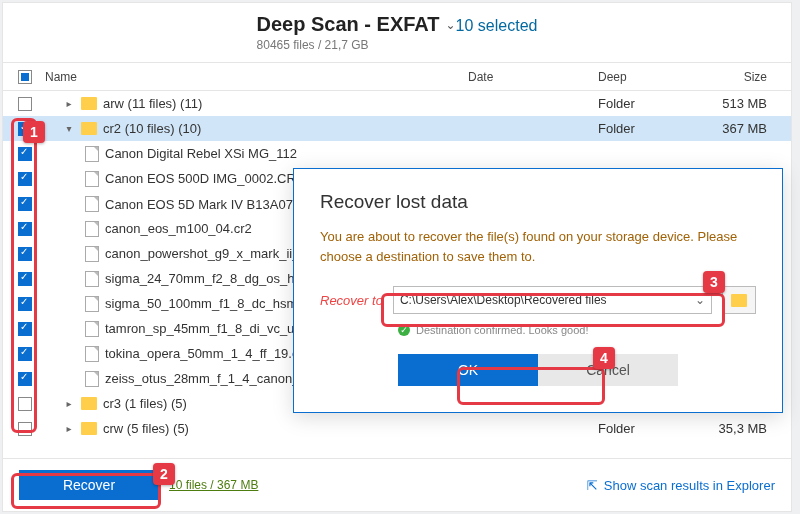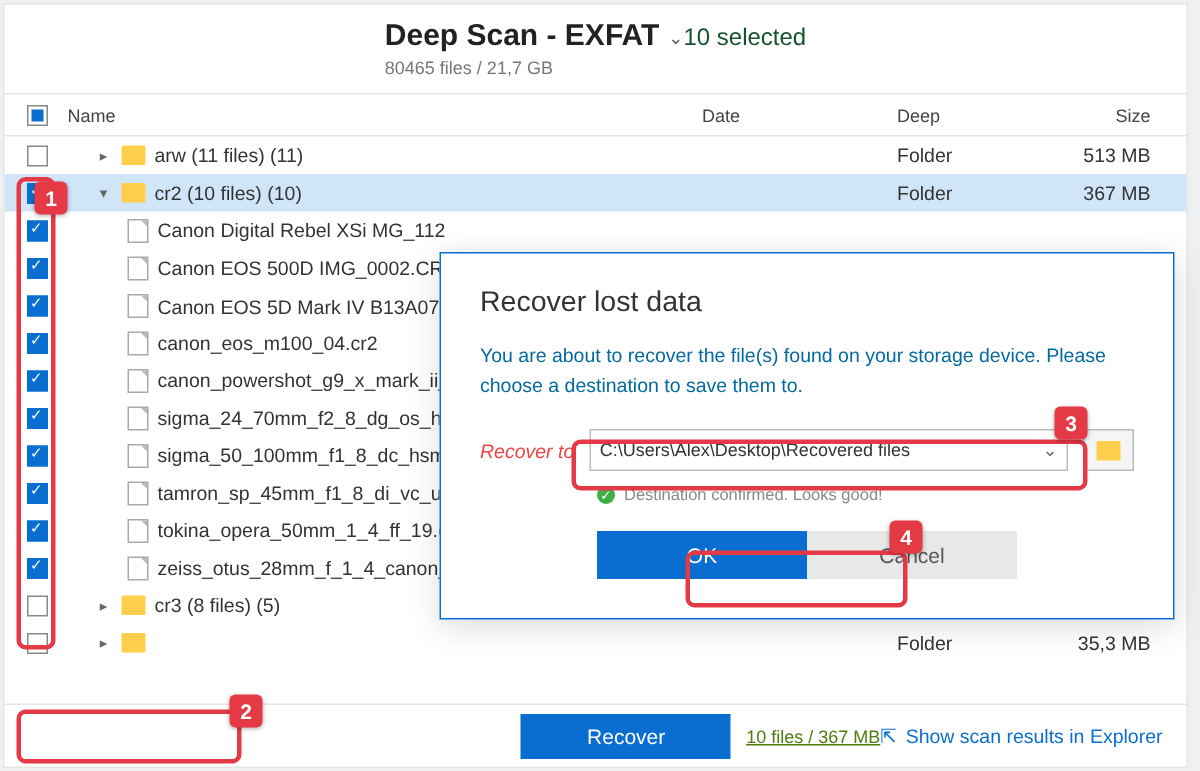--- a/index.html
+++ b/index.html
@@ -4,48 +4,48 @@
 <style>
 * { box-sizing: border-box; font-family: -apple-system, "Segoe UI", Arial, sans-serif; }
 body { margin: 0; width: 800px; height: 514px; background: #eef0f2; overflow: hidden; font-size: 13px; }
 .app { background: #fff; width: 790px; height: 510px; margin: 2px; border: 1px solid #e5e5e5; position: relative; }
 .header { padding: 10px 16px; border-bottom: 1px solid #e5e5e5; display: flex; justify-content: center; align-items: flex-start; }
 .title-block { display: flex; flex-direction: column; }
 .title-row { display: flex; align-items: center; gap: 6px; }
 .title { font-size: 20px; font-weight: 600; color: #222; }
 .chev { font-size: 12px; color: #555; }
 .subtitle { font-size: 12px; color: #777; margin-top: 2px; }
-.selected-count { color: #14532d; font-size: 16px; margin-top: 4px; }
+.selected-count { color: #0369a1; font-size: 16px; margin-top: 4px; }
 .table-header { display: flex; align-items: center; padding: 0 8px; height: 28px; border-bottom: 1px solid #e5e5e5; font-size: 12px; color: #444; }
 .col-check { width: 28px; display: flex; align-items: center; justify-content: center; }
 .col-name { flex: 1; padding-left: 6px; }
 .col-date { width: 130px; }
 .col-type { width: 105px; }
 .col-size { width: 80px; text-align: right; padding-right: 16px; }
 .rows { position: relative; }
 .row { display: flex; align-items: center; height: 25px; padding: 0 8px; font-size: 13px; color: #333; }
 .row.sel { background: #d0e5f7; }
 .cb-outer { position: relative; width: 14px; height: 14px; border: 1px solid #888; background: #fff; }
 .cb-outer.checked { background: #0a6ed1; border-color: #0a6ed1; }
 .cb-outer.checked::after { content: "✓"; color: #fff; font-size: 10px; position: absolute; top: -2px; left: 1px; }
 .cb-outer.indet::after { content: ""; position: absolute; inset: 2px; background: #0a6ed1; }
 .expander { width: 12px; text-align: center; font-size: 10px; color: #666; margin-left: 18px; }
 .folder-icon { width: 16px; height: 13px; background: #ffcf4b; border-radius: 1px; margin: 0 6px; display: inline-block; }
 .file-icon { width: 14px; height: 16px; background: #fff; border: 1px solid #aaa; margin: 0 6px 0 40px; display: inline-block; position: relative; }
 .file-icon::before { content: ""; position: absolute; top: 0; right: 0; border-style: solid; border-width: 0 4px 4px 0; border-color: transparent #bbb transparent transparent; }
 .row-name { flex: 1; white-space: nowrap; overflow: hidden; text-overflow: ellipsis; }
-.footer { position: absolute; bottom: 0; left: 0; right: 0; height: 42px; border-top: 1px solid #e5e5e5; display: flex; align-items: center; justify-content: flex-end; padding: 0 16px; }
+.footer { position: absolute; bottom: 0; left: 0; right: 0; height: 53px; border-top: 1px solid #e5e5e5; display: flex; align-items: center; justify-content: space-between; padding: 0 16px; }
 .recover-btn { background: #0a6ed1; color: #fff; border: none; width: 140px; height: 30px; font-size: 14px; cursor: pointer; }
 .footer-info { color: #4d7c0f; font-size: 12px; margin-left: 10px; text-decoration: underline; }
 .footer-left { display: flex; align-items: center; }
 .show-explorer { color: #0a6ed1; font-size: 13px; cursor: pointer; display: flex; align-items: center; gap: 6px; }
 
 .dialog { position: absolute; top: 165px; left: 290px; width: 490px; height: 245px; background: #fff; border: 1px solid #0a6ed1; box-shadow: 0 4px 20px rgba(0,0,0,0.15); padding: 22px 26px; }
 .dlg-title { font-size: 19px; color: #333; margin-bottom: 14px; }
-.dlg-text { font-size: 13px; color: #0369a1; line-height: 1.5; margin-bottom: 20px; }
+.dlg-text { font-size: 13px; color: #a16207; line-height: 1.5; margin-bottom: 20px; }
 .dlg-row { display: flex; align-items: center; gap: 10px; }
 .dlg-label { font-size: 13px; color: #ef4444; font-style: italic; }
 .path-input { flex: 1; height: 28px; border: 1px solid #bbb; padding: 0 6px; font-size: 12px; color: #333; display: flex; align-items: center; justify-content: space-between; gap: 36px; }
 .browse-btn { width: 34px; height: 28px; border: 1px solid #bbb; background: #f5f5f5; display: flex; align-items: center; justify-content: center; cursor: pointer; }
 .confirm-row { margin-top: 10px; display: flex; align-items: center; gap: 6px; font-size: 11px; color: #888; margin-left: 78px; }
 .green-check { width: 12px; height: 12px; border-radius: 50%; background: #3cb043; color: #fff; font-size: 9px; display: flex; align-items: center; justify-content: center; }
 .dlg-buttons { display: flex; gap: 0; margin-top: 18px; justify-content: center; }
 .ok-btn { background: #0a6ed1; color: #fff; border: none; width: 140px; height: 32px; cursor: pointer; font-size: 14px; }
 .cancel-btn { background: #e8e8e8; color: #555; border: none; width: 140px; height: 32px; cursor: pointer; font-size: 14px; }
 
@@ -224,33 +224,34 @@
         <div class="col-type"></div>
         <div class="col-size"></div>
       </div>
       <div class="row">
         <div class="col-check">
           <div class="cb-outer"></div>
         </div>
         <div class="col-name" style="display: flex; align-items: center;">
           <span class="expander">▸</span>
           <span class="folder-icon"></span>
-          <span class="row-name">cr3 (8 files) (5)</span>
+          <span class="row-name">cr3 (1 files) (5)</span>
         </div>
         <div class="col-date"></div>
         <div class="col-type">Folder</div>
         <div class="col-size">144 MB</div>
       </div>
       <div class="row">
         <div class="col-check">
           <div class="cb-outer"></div>
         </div>
         <div class="col-name" style="display: flex; align-items: center;">
           <span class="expander">▸</span>
           <span class="folder-icon"></span>
+          <span class="row-name">crw (5 files) (5)</span>
         </div>
         <div class="col-date"></div>
         <div class="col-type">Folder</div>
         <div class="col-size">35,3 MB</div>
       </div>
     </div>
 
   <div class="footer">
     <div class="footer-left">
       <button class="recover-btn">Recover</button>

